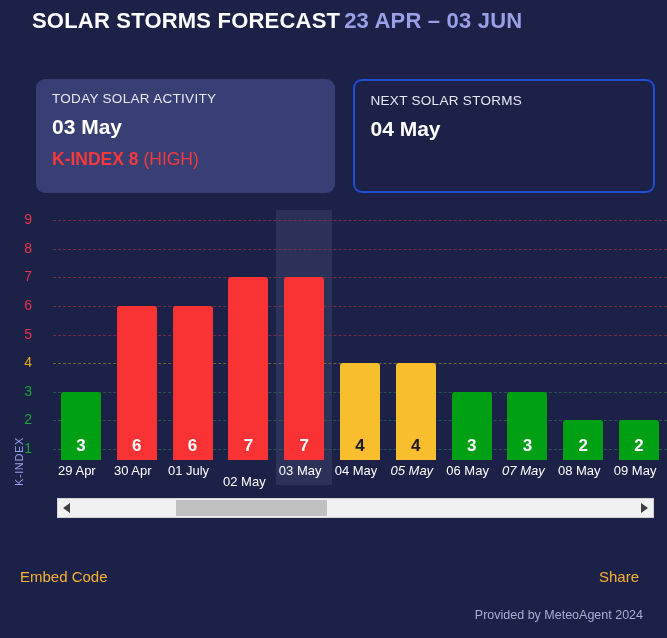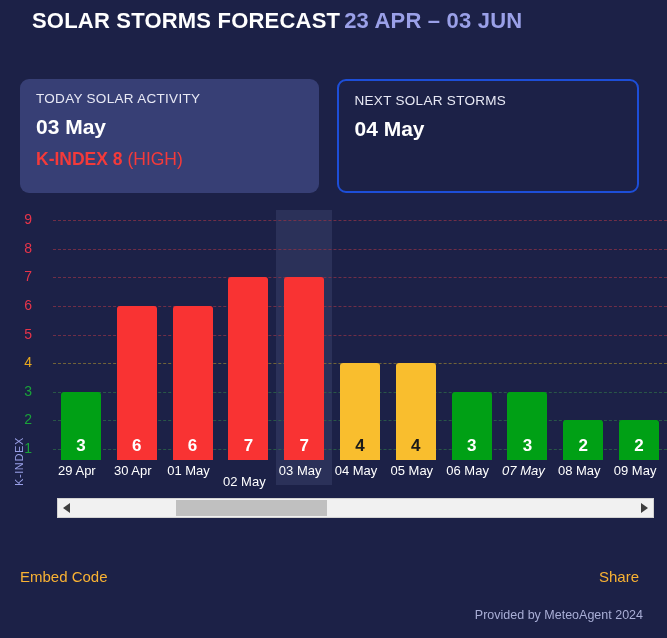--- a/index.html
+++ b/index.html
@@ -33,21 +33,21 @@
     font-size: 22px;
     font-weight: bold;
     color: #9aa0e8;
     letter-spacing: 0.2px;
     margin-left: 4px;
   }
 
   
   .cards {
     position: absolute;
-    left: 20px;
+    left: 36px;
     top: 79px;
     width: 619px;
     height: 114px;
     display: flex;
     gap: 18px;
   }
   .card {
     flex: 1 1 0;
     border-radius: 9px;
     box-sizing: border-box;
@@ -326,25 +326,25 @@
         <div class="bar c-green" style="left: 566.091px; width: 40px; height: 39.5189px;">
           <span class="bar-value">2</span>
         </div>
       </div>
   </div>
 </div>
 
 <div class="xlabels" id="xlabels-layer">
     <div class="xlabel" style="left: 0px; width: 55.8182px;">29 Apr</div>
     <div class="xlabel" style="left: 55.8182px; width: 55.8182px;">30 Apr</div>
-    <div class="xlabel" style="left: 111.636px; width: 55.8182px;">01 May</div>
+    <div class="xlabel" style="left: 111.636px; width: 55.8182px;">01 July</div>
     <div class="xlabel" style="left: 167.455px; width: 55.8182px; margin-top: 11px;">02 May</div>
     <div class="xlabel" style="left: 223.273px; width: 55.8182px;">03 May</div>
     <div class="xlabel" style="left: 279.091px; width: 55.8182px;">04 May</div>
-    <div class="xlabel" style="left: 334.909px; width: 55.8182px;">05 May</div>
+    <div class="xlabel" style="left: 334.909px; width: 55.8182px; font-style: italic;">05 May</div>
     <div class="xlabel" style="left: 390.727px; width: 55.8182px;">06 May</div>
     <div class="xlabel" style="left: 446.545px; width: 55.8182px; font-style: italic;">07 May</div>
     <div class="xlabel" style="left: 502.364px; width: 55.8182px;">08 May</div>
     <div class="xlabel" style="left: 558.182px; width: 55.8182px;">09 May</div>
   </div>
 
 <div class="scrollbar">
   <div class="sb-arrow left">
       <span class="tri l"></span>
     </div>

